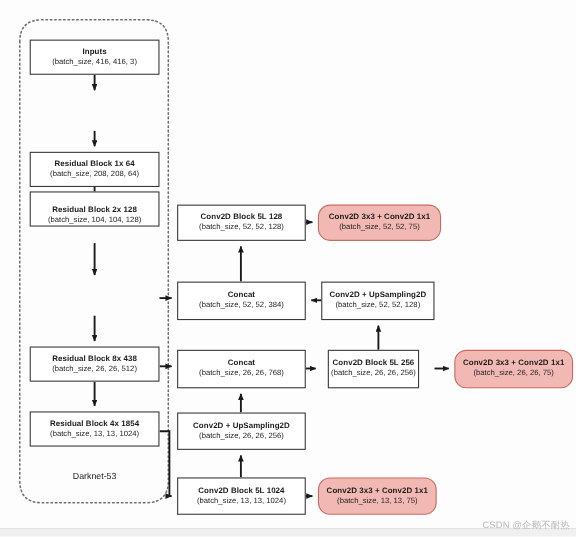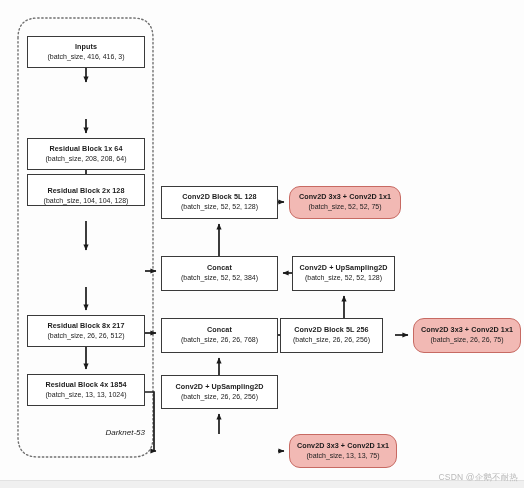--- a/index.html
+++ b/index.html
@@ -53,23 +53,22 @@
     font-weight: normal;
     margin-top: 1.5px;
     white-space: nowrap;
     color: #222;
   }
   .group-label {
     position: absolute;
     font-size: 8px;
     font-weight: normal;
     color: #222;
-    text-align: right;
-    white-space: nowrap;
-    font-style: italic;
+    text-align: center;
+    white-space: nowrap;
   }
   .watermark {
     position: absolute;
     right: 6px;
     bottom: 4px;
     font-size: 8.5px;
     color: #b9b9b9;
     white-space: nowrap;
     letter-spacing: 0.02em;
   }
@@ -145,21 +144,21 @@
     <div class="node-shape">(batch_size, 208, 208, 64)</div>
   </div>
 
   <div class="node-box" style="left:27px;top:174px;width:118px;height:32px;justify-content:flex-end;">
     <div class="node-title">Residual Block 2x  128</div>
     <div class="node-shape">(batch_size, 104, 104, 128)</div>
   </div>
 
 
   <div class="node-box" style="left:27px;top:315px;width:118px;height:32px;">
-    <div class="node-title">Residual Block 8x  217</div>
+    <div class="node-title">Residual Block 8x  438</div>
     <div class="node-shape">(batch_size, 26, 26, 512)</div>
   </div>
 
   <div class="node-box" style="left:27px;top:374px;width:118px;height:32px;">
     <div class="node-title">Residual Block 4x  1854</div>
     <div class="node-shape">(batch_size, 13, 13, 1024)</div>
   </div>
 
   <div class="group-label" style="left:27px;top:428px;width:118px;">Darknet-53</div>
 
@@ -176,27 +175,31 @@
   <div class="node-box" style="left:161px;top:318px;width:117px;height:35px;">
     <div class="node-title">Concat</div>
     <div class="node-shape">(batch_size, 26, 26, 768)</div>
   </div>
 
   <div class="node-box" style="left:161px;top:375px;width:117px;height:34px;">
     <div class="node-title">Conv2D + UpSampling2D</div>
     <div class="node-shape">(batch_size, 26, 26, 256)</div>
   </div>
 
+  <div class="node-box" style="left:161px;top:434px;width:117px;height:34px;">
+    <div class="node-title">Conv2D Block 5L  1024</div>
+    <div class="node-shape">(batch_size, 13, 13, 1024)</div>
+  </div>
 
   <div class="node-box" style="left:292px;top:256px;width:103px;height:35px;">
     <div class="node-title">Conv2D + UpSampling2D</div>
     <div class="node-shape">(batch_size, 52, 52, 128)</div>
   </div>
 
-  <div class="node-box" style="left:280px;top:318px;width:103px;height:35px;">
+  <div class="node-box" style="left:298px;top:318px;width:83px;height:35px;">
     <div class="node-title">Conv2D Block 5L  256</div>
     <div class="node-shape">(batch_size, 26, 26, 256)</div>
   </div>
 
   <div class="node-box pink" style="left:289px;top:186px;width:112px;height:33px;">
     <div class="node-title">Conv2D 3x3 + Conv2D 1x1</div>
     <div class="node-shape">(batch_size, 52, 52, 75)</div>
   </div>
 
   <div class="node-box pink" style="left:413px;top:318px;width:108px;height:35px;">

